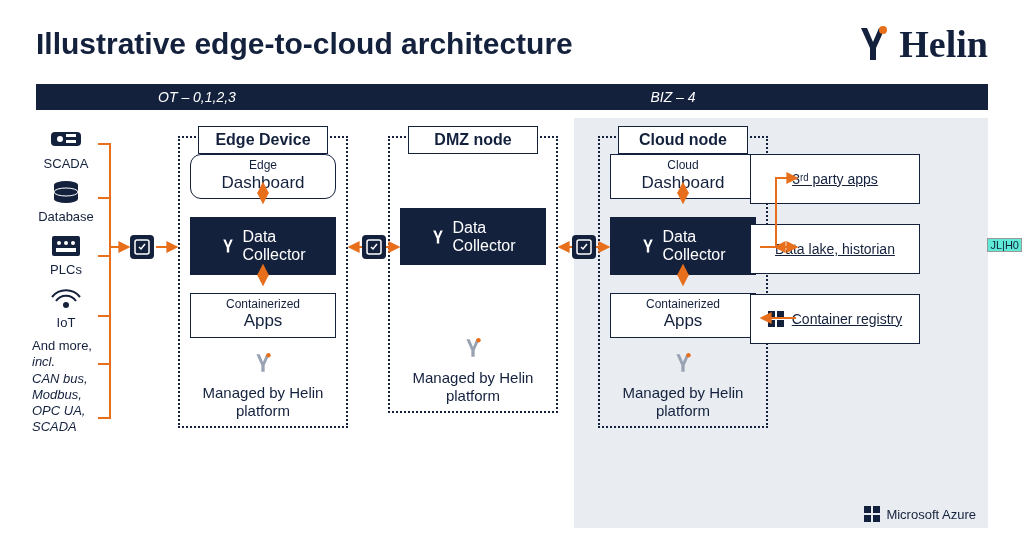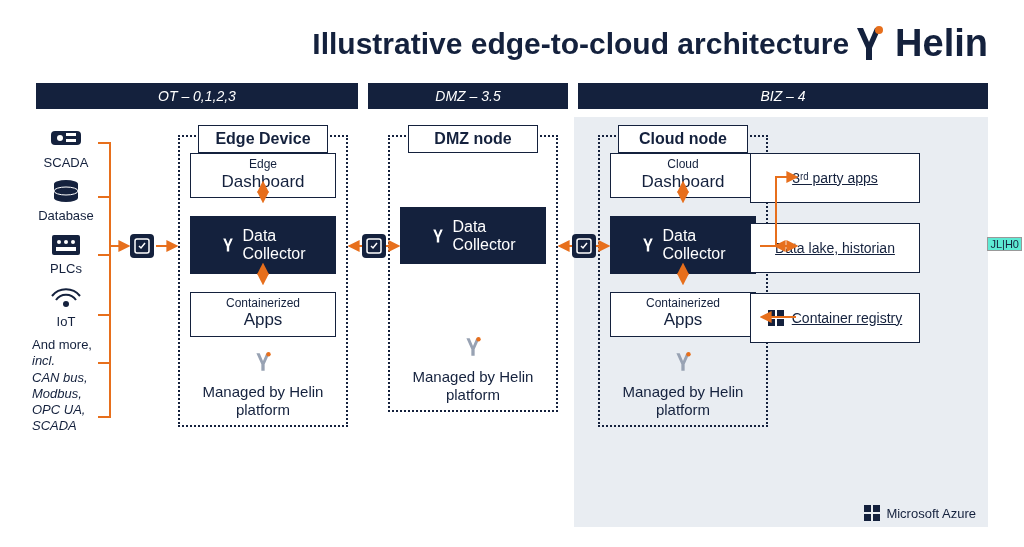--- a/index.html
+++ b/index.html
@@ -10,43 +10,43 @@
     background: #fff;
     color: #14213d;
     position: relative;
     overflow: hidden;
   }
   .page {
     padding: 22px 36px 0 36px;
   }
   .header-row {
     display: flex;
-    justify-content: flex-end;
+    justify-content: space-between;
     align-items: center;
     margin-bottom: 18px;
   }
   .title {
     font-size: 30px;
     font-weight: 800;
     color: #14213d;
   }
   .logo {
     display: flex;
     align-items: center;
     gap: 6px;
     font-size: 38px;
     font-weight: 800;
     color: #14213d;
+    font-family: Liberation Serif, serif;
   }
   .logo .mark { position: relative; width: 40px; height: 40px; }
   .logo .mark svg { width: 40px; height: 40px; }
 
   .zones {
     display: flex;
-    gap: 10px;
   }
   .zone-header {
     background: #14213d;
     color: #fff;
     text-align: center;
     font-style: italic;
     font-size: 14px;
     height: 26px;
     line-height: 26px;
     font-weight: 500;
@@ -206,21 +206,20 @@
           <path d="M8 4 L14 4 L20 18 L26 4 L32 4 L23 24 L23 36 L17 36 L17 24 Z" fill="#14213d"></path>
           <circle cx="30" cy="6" r="4" fill="#e76f1c"></circle>
         </svg>
       </span>
       <span>Helin</span>
     </div>
   </div>
 
   <div class="zones">
     <div class="zone-header zone-ot">OT – 0,1,2,3</div>
-    <div class="zone-header zone-dmz">DMZ – 3.5</div>
     <div class="zone-header zone-biz">BIZ – 4</div>
   </div>
 
   <div class="diagram-area">
     <div class="biz-bg"></div>
 
     <div class="sources">
       <div class="src-item">
         <div class="icon-wrap">
           <svg viewBox="0 0 36 28">
@@ -266,21 +265,21 @@
       </div>
       <div class="src-more">
         <div>And more,</div>
         <div class="ital">incl.</div>
         <div class="ital">CAN bus, Modbus, OPC UA, SCADA</div>
       </div>
     </div>
 
     <div class="node-col" style="left:142px; top:18px;">
       <div class="col-title">Edge Device</div>
-      <div class="sub-box" style="margin-bottom:18px;">
+      <div class="sub-box" style="margin-bottom:18px;border-radius:11px;">
         <div class="small">Edge</div>
         <div class="big">Dashboard</div>
       </div>
       <div class="sub-box dark" style="margin-bottom:18px;">
         <svg class="helin-y" viewBox="0 0 20 20">
             <path d="M4 2 L7 2 L10 9 L13 2 L16 2 L11.5 12 L11.5 18 L8.5 18 L8.5 12 Z" fill="#fff"></path>
           </svg>
         <div class="dc-label">
           <div>Data</div>
           <div>Collector</div>

